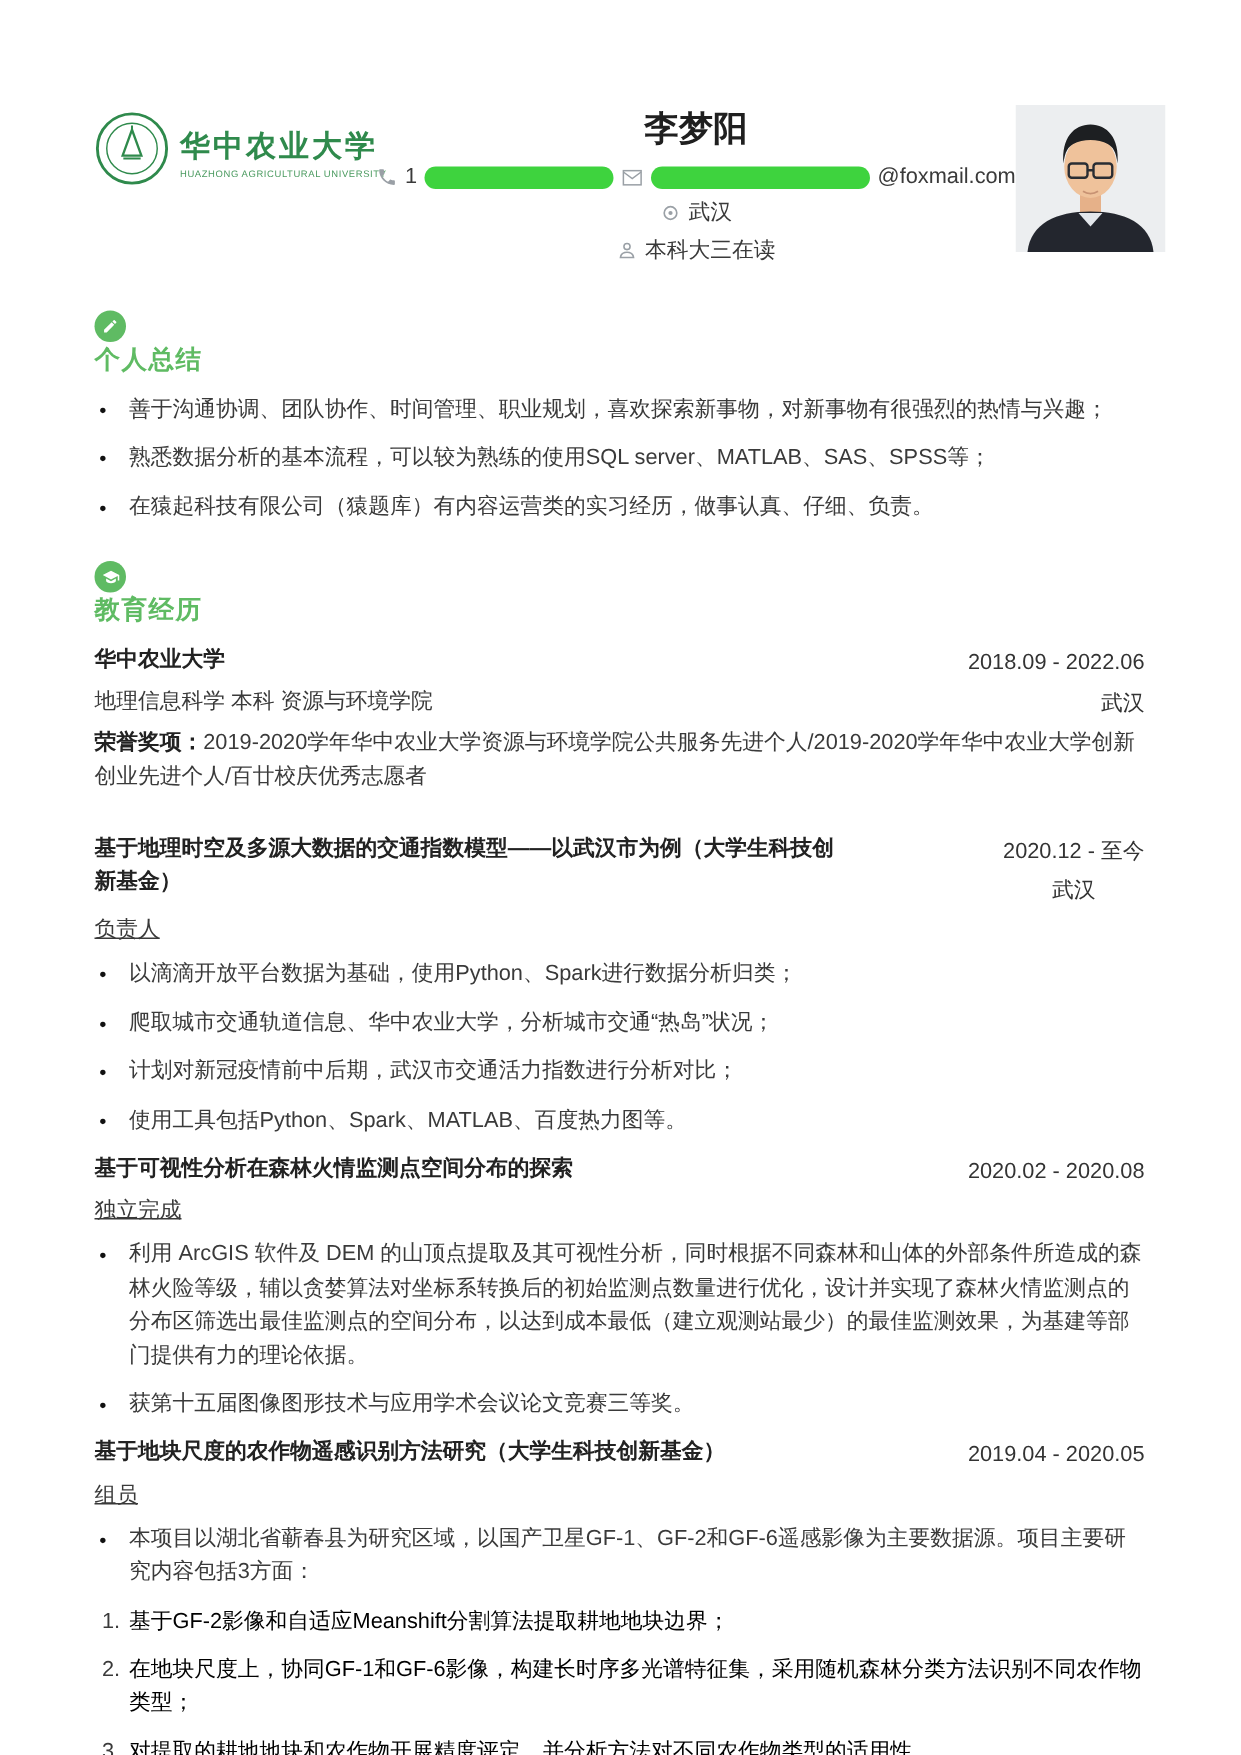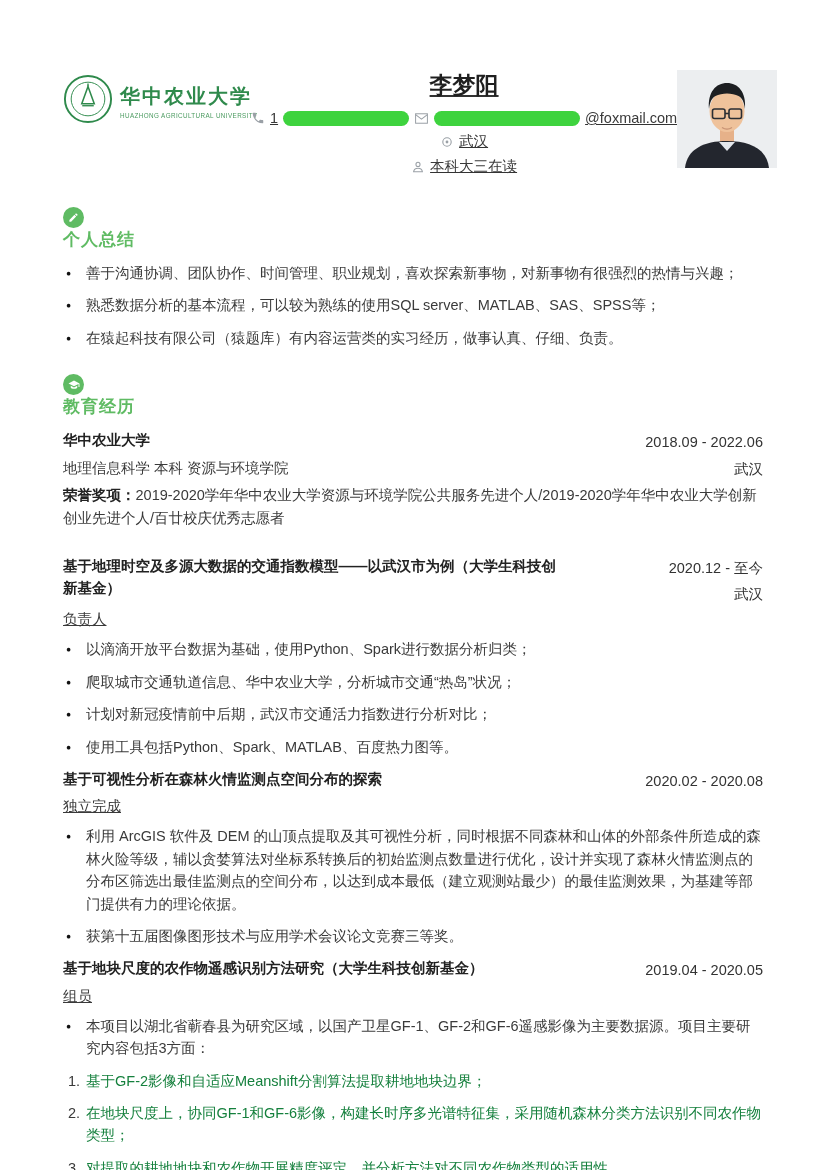--- a/index.html
+++ b/index.html
@@ -14,21 +14,21 @@
   
   .header { display:flex; align-items:flex-start; }
   .logo-block { width:188px; display:flex; align-items:center; gap:7px; padding-top:6px; }
   .logo-seal { flex:0 0 auto; }
   .logo-text .cn {
     color:#2f8a4c; font-size:20px; font-weight:bold;
     font-family:"DejaVu Serif","Liberation Serif",serif; letter-spacing:2px; white-space:nowrap;
   }
   .logo-text .en { color:#4a9a5f; font-size:6.3px; letter-spacing:.4px; margin-top:2px; white-space:nowrap; }
 
-  .header-mid { flex:1; text-align:center; padding-top:2px;text-decoration:underline; }
+  .header-mid { flex:1; text-align:center; padding-top:2px; }
   .name { font-size:23px; font-weight:bold; color:#1f1f1f; margin:0 0 9px 0; }
   .contact-line { display:flex; justify-content:center; align-items:center; gap:5px; font-size:14.5px; color:#3a3a3a; margin-bottom:6px; }
   .contact-group { display:flex; align-items:center; gap:5px; }
   .redact { display:inline-block; height:15px; border-radius:9px; background:#3ed33e; }
   .redact.phone { width:126px; }
   .redact.email { width:146px; }
   .cicon { display:inline-flex; align-items:center; }
 
   .photo { width:100px; height:98px; flex:0 0 auto; margin-top:2px; }
 
@@ -37,30 +37,30 @@
   .sec-header { display:flex; margin-bottom:11px;flex-direction:column; }
   .sec-icon {
     width:21px; height:21px; border-radius:50%; background:#5fbb63;
     display:inline-flex; align-items:center; justify-content:center; margin-right:8px; flex:0 0 auto;
   }
   .sec-title { font-size:17px; font-weight:bold; color:#5fbb63; margin:0; letter-spacing:1px; }
   .sec-rule { flex:1; height:1px; background:#eaeaea; margin-left:12px; }
 
   .row { display:flex; justify-content:space-between; align-items:flex-start; }
   .entry-title { font-weight:bold; color:#222; font-size:14.5px; line-height:1.55; max-width:500px; }
-  .entry-right { text-align:right; font-size:14.5px; color:#333; line-height:1.8; white-space:nowrap; }
+  .entry-right { text-align:center; font-size:14.5px; color:#333; line-height:1.8; white-space:nowrap; }
   .plain { font-size:14.5px; color:#3a3a3a; line-height:1.7; }
   .role { font-size:14.5px; color:#3a3a3a; margin:3px 0 9px 0;text-decoration:underline; }
 
   ul.bullets { list-style:none; margin:0; padding:0; }
   ul.bullets li { position:relative; padding-left:23px; margin-bottom:10px; font-size:14.5px; line-height:1.55; color:#3a3a3a; }
   ul.bullets li::before { content:"●"; position:absolute; left:3px; top:5px; font-size:8.5px; color:#111; }
 
   ol.numbered { margin:0; padding:0 0 0 5px; list-style:none; counter-reset:item; }
-  ol.numbered li { counter-increment:item; position:relative; padding-left:18px; margin-bottom:10px; font-size:14.5px; line-height:1.55; color:#15803d; }
+  ol.numbered li { counter-increment:item; position:relative; padding-left:18px; margin-bottom:10px; font-size:14.5px; line-height:1.55; color:#000000; }
   ol.numbered li::before { content:counter(item) "."; position:absolute; left:0; top:0; color:#3a3a3a; }
 
   .honors { font-size:14.5px; line-height:1.6; color:#3a3a3a; margin-top:2px; }
   .honors .label { font-weight:bold; color:#222; }
   .edu-rows .row { line-height:1.85; }
   .project { margin-bottom:4px; }
   .project .bullets { margin-top:2px; }
 </style>
 </head>
 <body>

